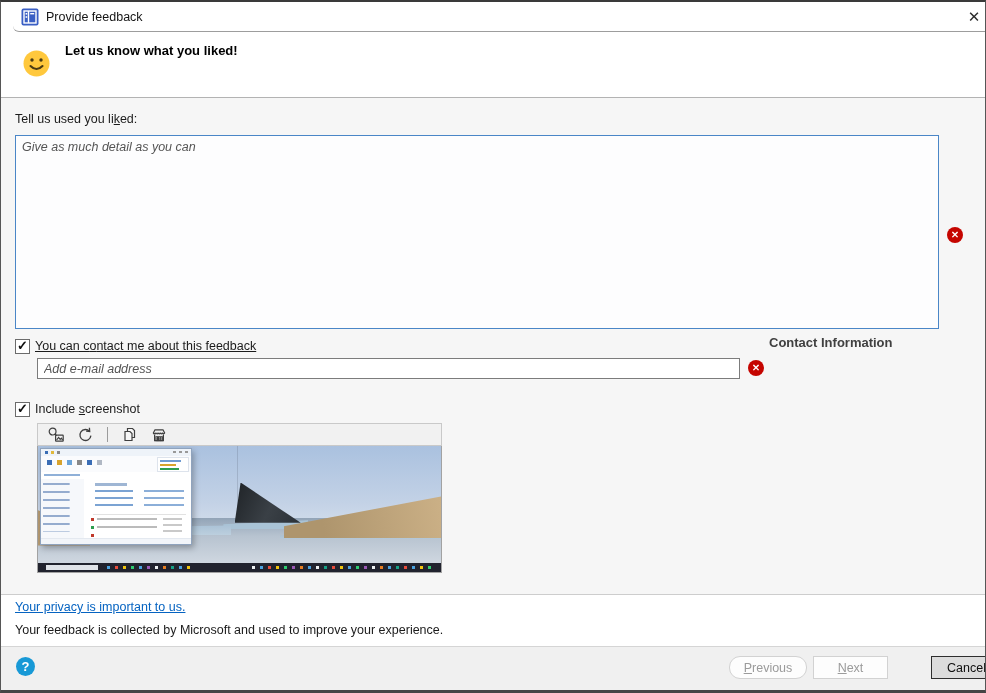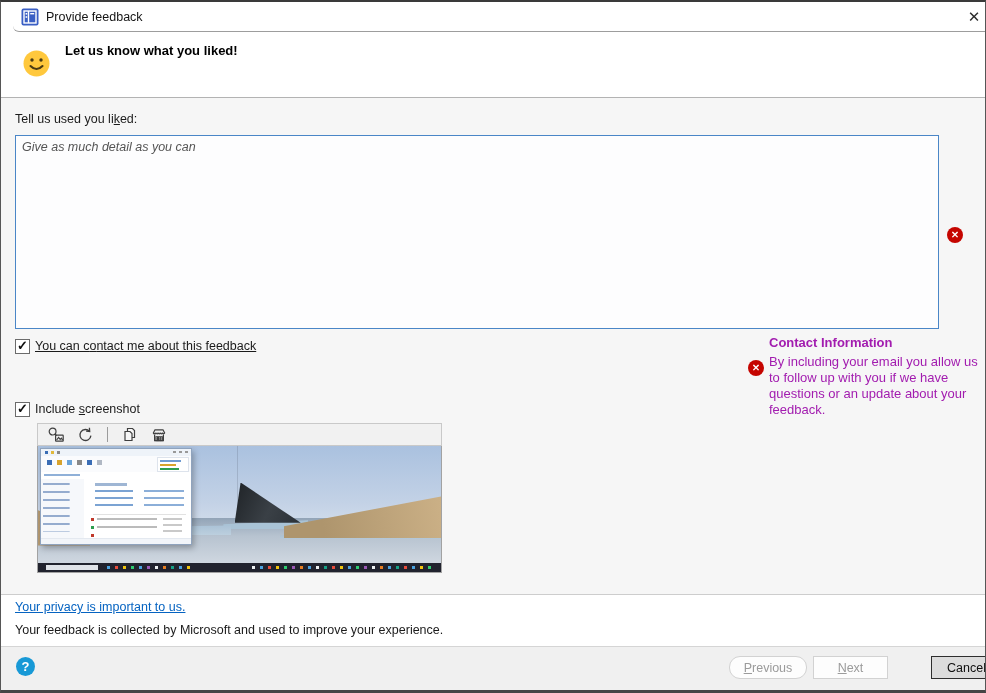--- a/index.html
+++ b/index.html
@@ -36,21 +36,21 @@
   .email-input{position:absolute;left:36px;top:356px;width:689px;height:17px;
     border:1px solid #7c7c7c;background:#fff;outline:none;
     font-family:"Liberation Sans", sans-serif;font-size:12.5px;padding:1px 6px;color:#1b1b1b;}
   .email-input::placeholder{color:#555;font-style:italic;}
   .error-badge{position:absolute;width:16px;height:16px;border-radius:50%;background:#c50500;
     color:#fff;display:flex;align-items:center;justify-content:center;
     font-size:9.5px;font-weight:700;line-height:1;}
   .checkbox{position:absolute;width:13px;height:13px;background:#fff;border:1px solid #6b6b6b;
     display:flex;align-items:center;justify-content:center;cursor:pointer;box-sizing:content-box;}
   .checkbox .mark{font-size:13px;font-weight:700;color:#0f0f0f;margin-top:-3px;}
-  .contact-info{position:absolute;left:768px;top:333px;width:212px;font-size:13px;line-height:16px;color:#a21caf;}
+  .contact-info{position:absolute;left:768px;top:333px;width:212px;font-size:13px;line-height:16px;color:#404040;}
   .contact-info h2{margin:0 0 3px 0;font-size:13px;font-weight:700;}
 
   
   .ss-toolbar{position:absolute;left:36px;top:421px;width:405px;height:23px;background:#f1f1f1;
     border:1px solid #c9c9c9;box-sizing:border-box;display:flex;align-items:center;padding-left:8px;gap:9px;}
   .tool-btn{width:20px;height:18px;display:flex;align-items:center;justify-content:center;background:transparent;border:none;padding:0;cursor:pointer;}
   .tool-sep{width:1px;height:15px;background:#9b9b9b;margin:0 3px;}
   .tool-btn svg{display:block;}
 
   .preview{position:absolute;left:36px;top:444px;width:405px;height:127px;
@@ -149,25 +149,25 @@
   <div class="content-bg"></div>
 
   <span class="field-label" style="left:14px;top:110px;"><span>Tell us used you li</span><span class="key">k</span><span>ed:</span></span>
   <textarea class="detail-textarea" placeholder="Give as much detail as you can" style=""></textarea>
   <span class="error-badge" style="left:946px;top:225px;">✕</span>
 
   <span class="checkbox" style="left:14px;top:337px;">
       <span class="mark">✓</span>
     </span>
   <span class="field-label" style="left:34px;top:337px;text-decoration:underline;"><span>You can c</span><span class="key">o</span><span>ntact me about this feedback</span></span>
+  <input class="email-input" type="text" placeholder="Add e-mail address" style="">
   <span class="error-badge" style="left:747px;top:358px;">✕</span>
 
   <div class="contact-info">
     <h2>Contact Information</h2>
-    <div>By including your email you allow us to follow up with you if we have questions or an update about your feedback.</div>
   </div>
 
   <span class="checkbox" style="left:14px;top:400px;">
       <span class="mark">✓</span>
     </span>
   <span class="field-label" style="left:34px;top:400px;"><span>Include </span><span class="key">s</span><span>creenshot</span></span>
 
   <div class="ss-toolbar">
     <button class="tool-btn">
       <svg width="18" height="18" viewBox="0 0 18 18" fill="none" stroke="#3f3f3f" stroke-width="1.2">

